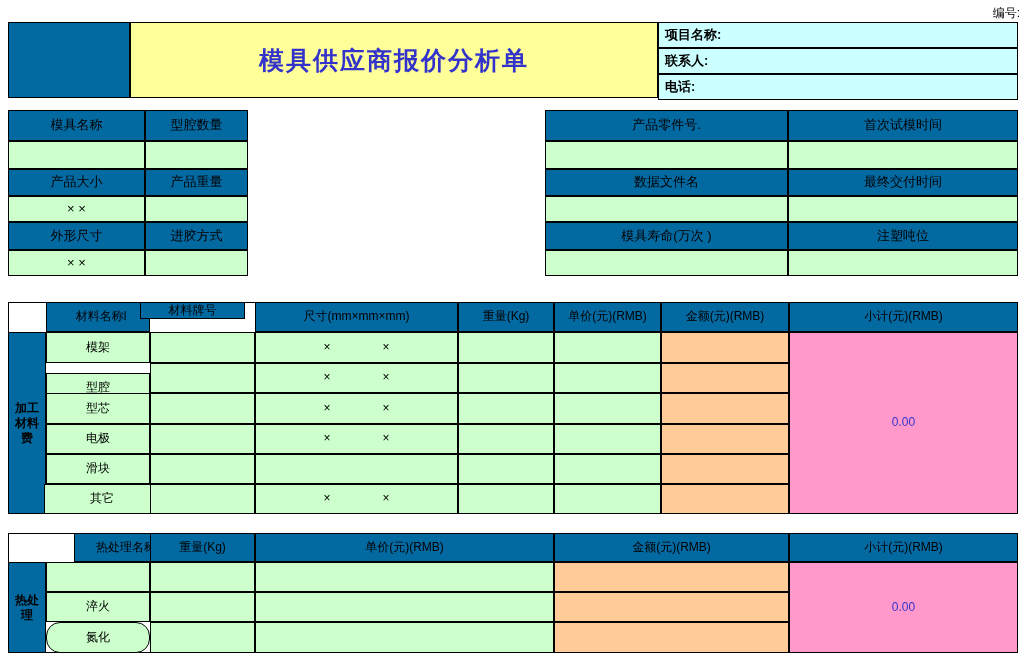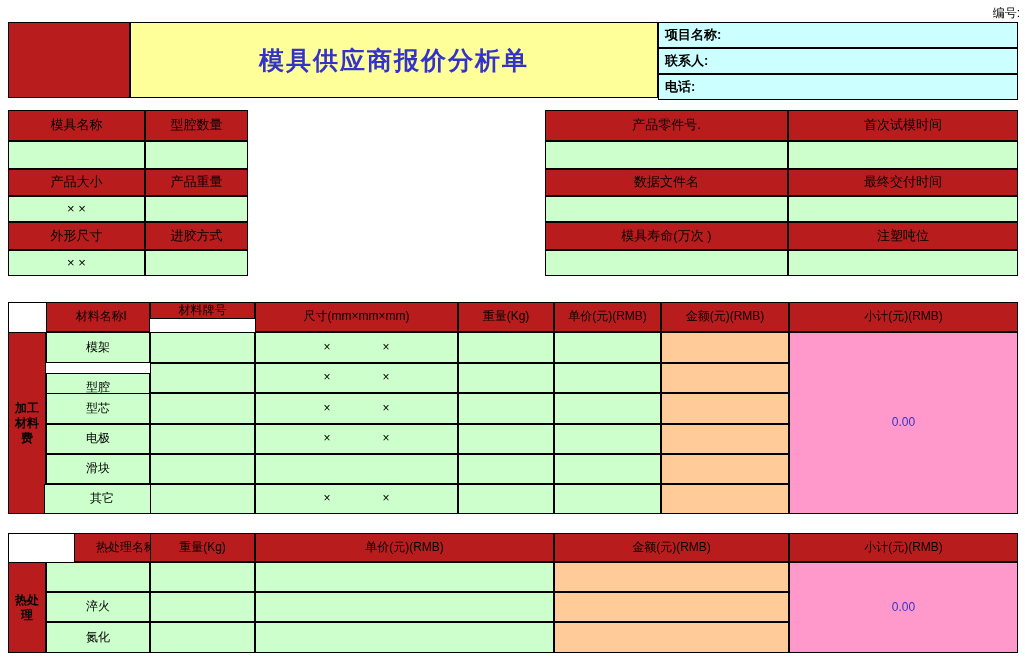--- a/index.html
+++ b/index.html
@@ -29,21 +29,21 @@
     justify-content: center;
     text-align: center;
     box-sizing: border-box;
     line-height: 1.15;
   }
   .green { background: #ccffcc; }
   .yellow { background: #ffff99; }
   .cyan { background: #ccffff; }
   .orange { background: #ffcc99; }
   .pink { background: #ff99cc; }
-  .white { background: #b91c1c; }
+  .white { background: #0369a1; }
 
   .title-text {
     color: #3333cc;
     font-size: 25px;
     font-weight: bold;
     letter-spacing: 2px;
   }
   .label-left {
     justify-content: flex-start;
     padding-left: 6px;
@@ -120,21 +120,21 @@
   <div class="abs cell white" style="left:788px; top:222px; width:230px; height:28px;">注塑吨位</div>
 
   <div class="abs cell green" style="left:545px; top:250px; width:243px; height:26px;"></div>
   <div class="abs cell green" style="left:788px; top:250px; width:230px; height:26px;"></div>
 
   <div class="abs" style="left:8px; top:302px; width:1010px; height:212px; border:1px solid #000;"></div>
 
   <div class="abs cell white vert" style="left:8px; top:332px; width:38px; height:182px; padding:0 4px;">加工材料费</div>
 
   <div class="abs cell white small" style="left:46px; top:302px; width:104px; height:30px;padding-left:6px;">材料名称l</div>
-  <div class="abs cell white small" style="left:150px; top:302px; width:105px; height:17px;">材料牌号</div>
+  <div class="abs cell white small" style="left:140px; top:302px; width:105px; height:17px;">材料牌号</div>
   <div class="abs cell white small" style="left:255px; top:302px; width:203px; height:30px;">尺寸(mm×mm×mm)</div>
   <div class="abs cell white small" style="left:458px; top:302px; width:96px; height:30px;">重量(Kg)</div>
   <div class="abs cell white small" style="left:554px; top:302px; width:107px; height:30px;">单价(元)(RMB)</div>
   <div class="abs cell white small" style="left:661px; top:302px; width:128px; height:30px;">金额(元)(RMB)</div>
   <div class="abs cell white small" style="left:789px; top:302px; width:229px; height:30px;">小计(元)(RMB)</div>
 
   <div class="abs cell green small" style="left:46px; top:332px; width:104px; height:31px;">模架</div>
   <div class="abs cell green" style="left:150px; top:332px; width:105px; height:31px;"></div>
   <div class="abs cell green" style="left:255px; top:332px; width:203px; height:31px;">
       <span class="xmark">
@@ -216,20 +216,20 @@
   <div class="abs cell green small" style="left:46px; top:562px; width:104px; height:30px;"></div>
   <div class="abs cell green" style="left:150px; top:562px; width:105px; height:30px;"></div>
   <div class="abs cell green" style="left:255px; top:562px; width:299px; height:30px;"></div>
   <div class="abs cell orange" style="left:554px; top:562px; width:235px; height:30px;"></div>
 
   <div class="abs cell green small" style="left:46px; top:592px; width:104px; height:30px;">淬火</div>
   <div class="abs cell green" style="left:150px; top:592px; width:105px; height:30px;"></div>
   <div class="abs cell green" style="left:255px; top:592px; width:299px; height:30px;"></div>
   <div class="abs cell orange" style="left:554px; top:592px; width:235px; height:30px;"></div>
 
-  <div class="abs cell green small" style="left:46px; top:622px; width:104px; height:31px;">氮化</div>
+  <div class="abs cell green small" style="left:46px; top:622px; width:104px; height:31px;border-radius:14px;">氮化</div>
   <div class="abs cell green" style="left:150px; top:622px; width:105px; height:31px;"></div>
   <div class="abs cell green" style="left:255px; top:622px; width:299px; height:31px;"></div>
   <div class="abs cell orange" style="left:554px; top:622px; width:235px; height:31px;"></div>
 
   <div class="abs cell pink num-blue" style="left:789px; top:562px; width:229px; height:91px;">0.00</div>
 
 </div>
 
 </body></html>

